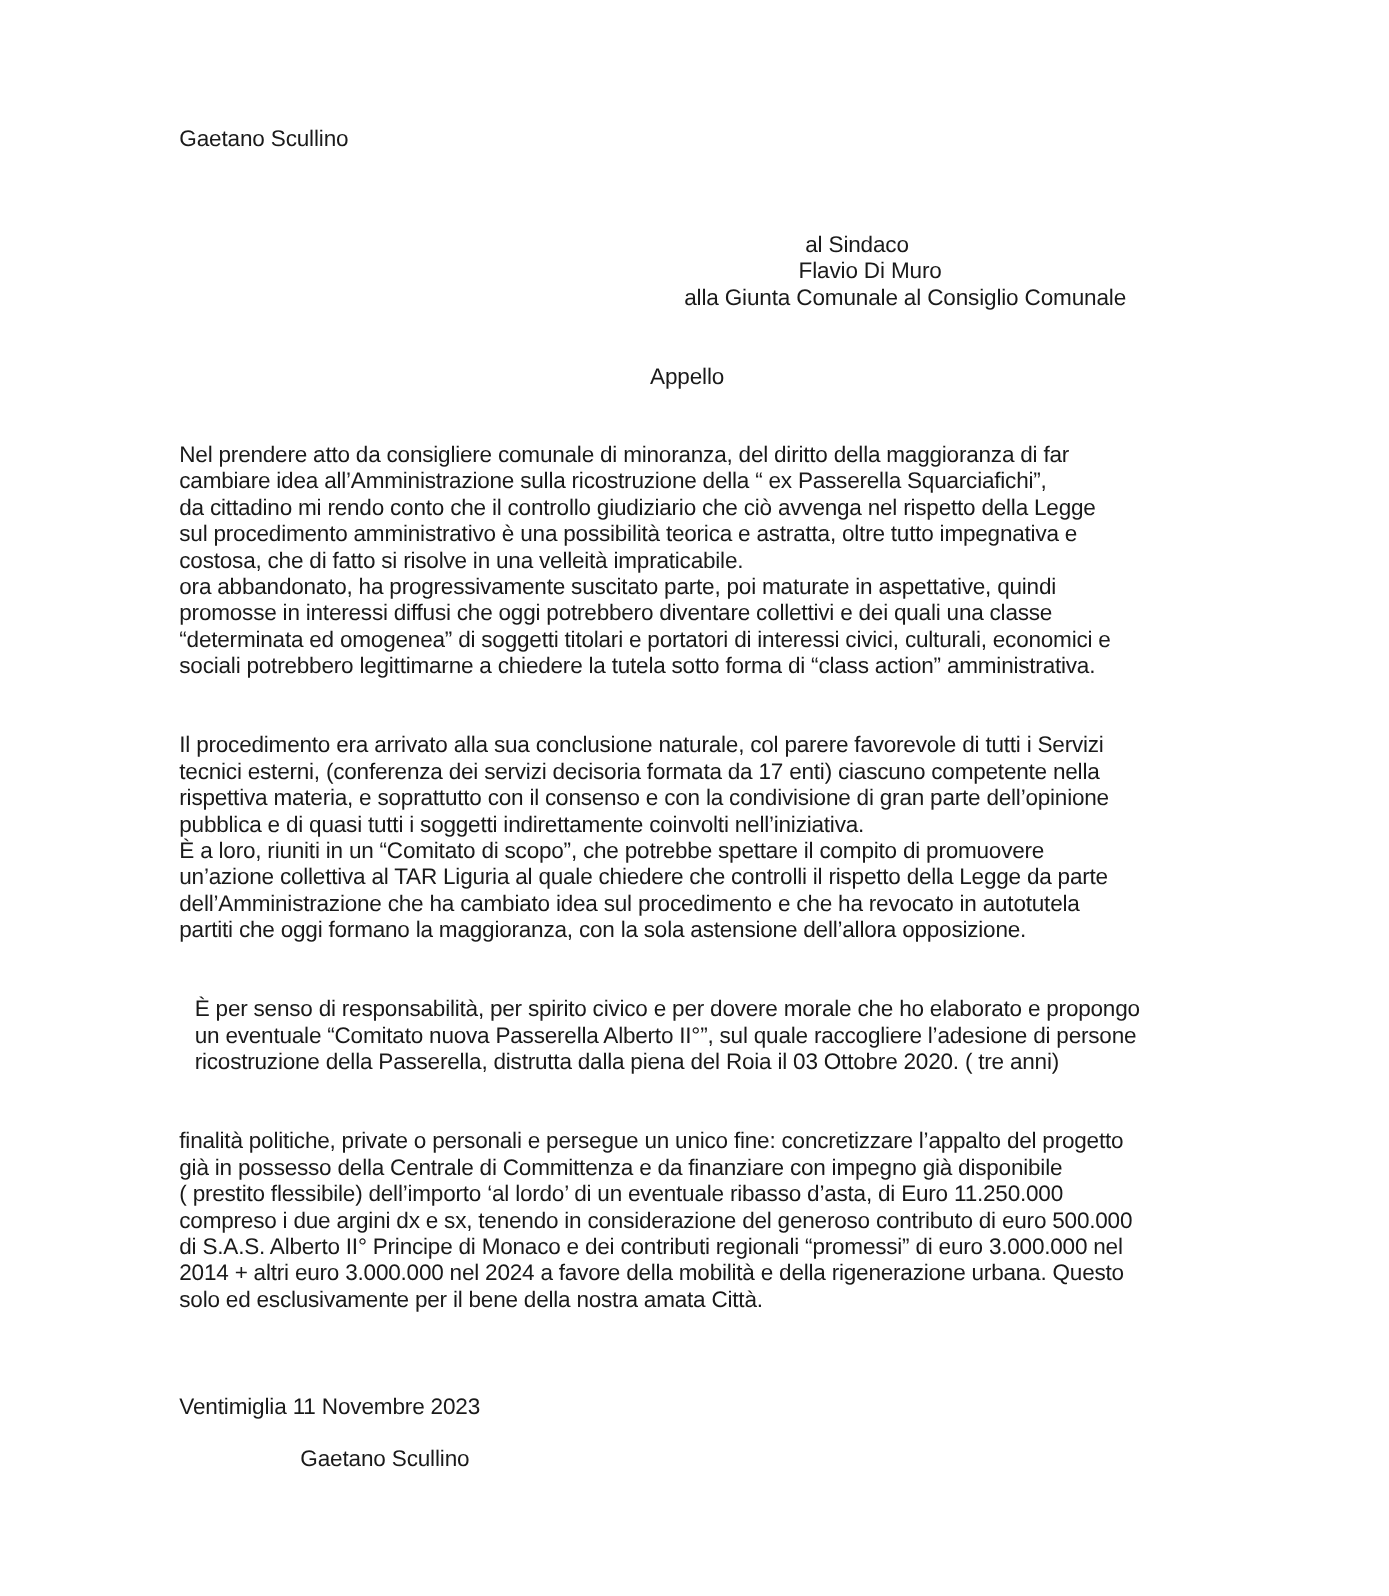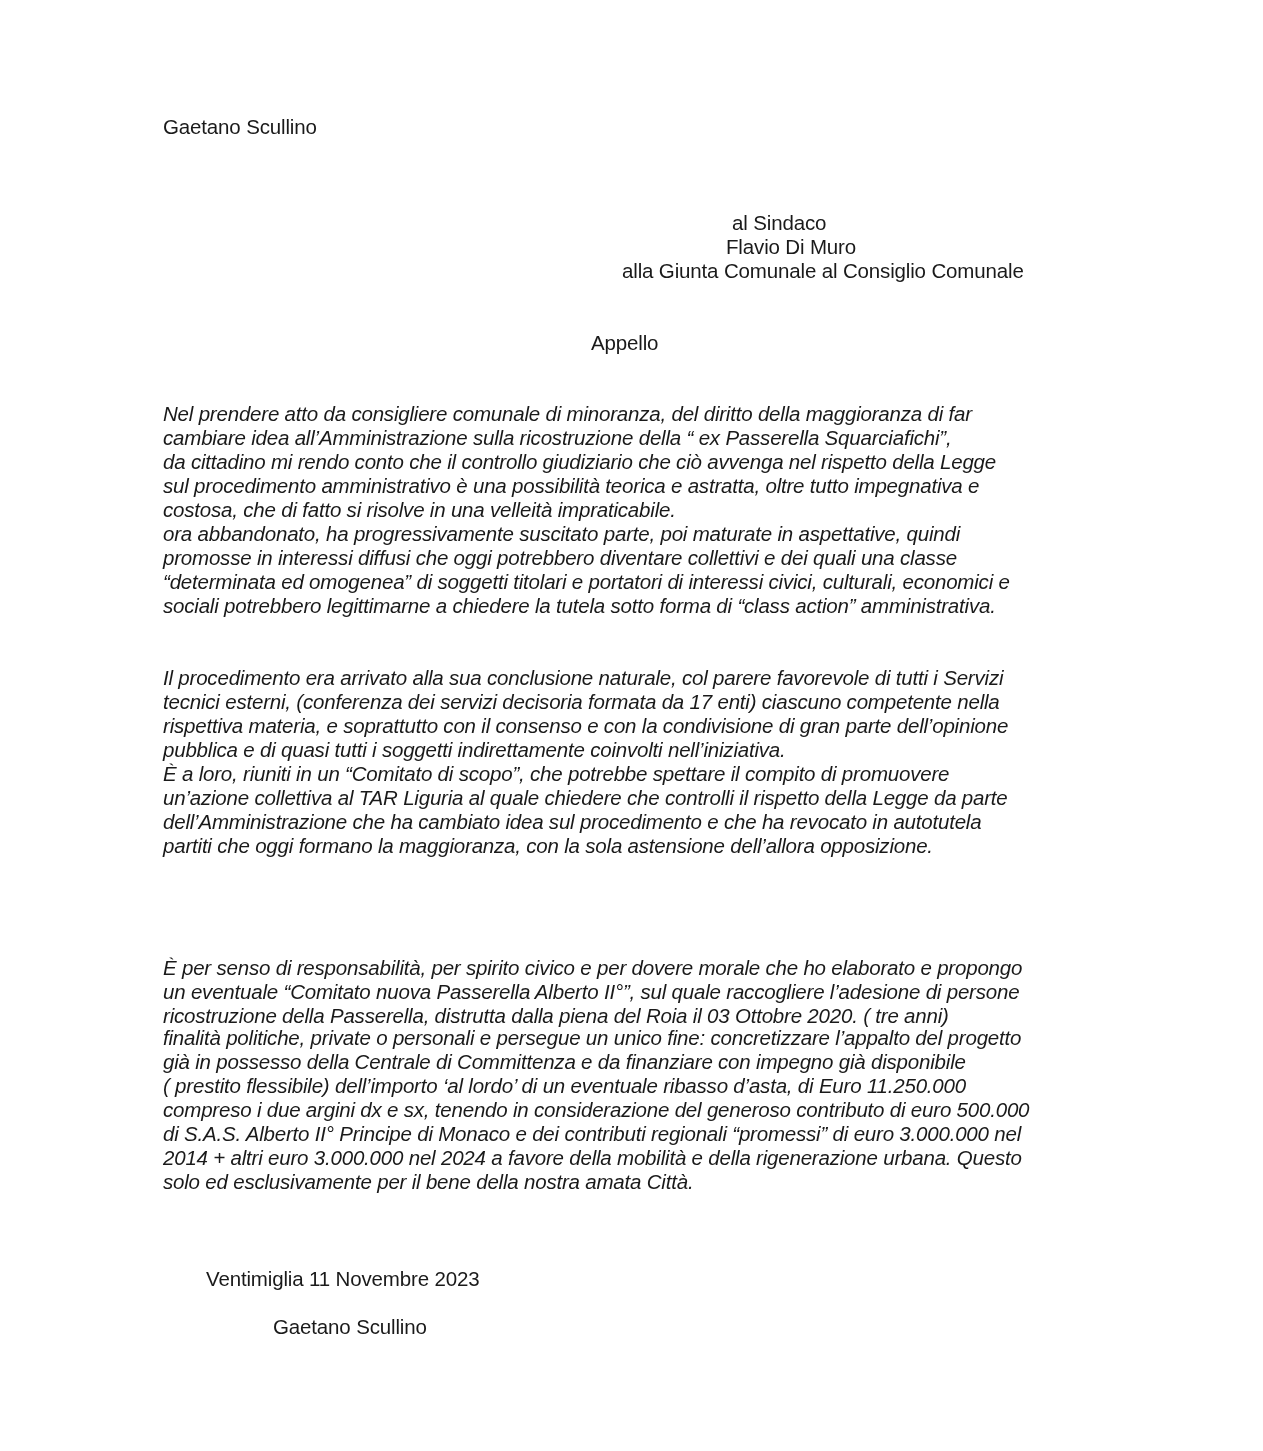--- a/index.html
+++ b/index.html
@@ -1,24 +1,24 @@
 <!DOCTYPE html>
 <html><head>
   <meta charset="utf-8">
   <style>
     html, body { margin: 0; padding: 0; background: #ffffff; }
     body { width: 1263px; height: 1451px; position: relative; overflow: hidden;
            font-family: "Liberation Sans", "DejaVu Sans", sans-serif; color: #1a1a1a; }
     .page { position: absolute; left: 0; top: 0; width: 1263px; height: 1451px; background: #fff; }
     .line { position: absolute; font-size: 20.5px; line-height: 24px; white-space: pre; letter-spacing: -0.15px; }
-    .body-block { position: absolute; left: 163px; width: 1000px; font-style: italic; }
+    .body-block { position: absolute; left: 163px; width: 1000px; }
     .body-block .ln { display: block; font-size: 20.5px; line-height: 24px; white-space: pre; letter-spacing: -0.2px; height: 24px; }
     .para1 { top: 402px; }
     .para2 { top: 666px; }
-    .para3 { top: 956px; }
+    .para3 { top: 906px; margin-left: 14px; }
     .para4 { top: 1026px; }
   </style>
 </head>
 <body>
 
 <div class="page">
 
   <div class="line" style="left:163px; top:115px;">Gaetano Scullino</div>
 
   <div>
@@ -61,16 +61,16 @@
   <div class="body-block para4">
     <span class="ln">finalità politiche, private o personali e persegue un unico fine: concretizzare l’appalto del progetto</span>
     <span class="ln">già in possesso della Centrale di Committenza e da finanziare con impegno già disponibile</span>
     <span class="ln">( prestito flessibile) dell’importo ‘al lordo’ di un eventuale ribasso d’asta, di Euro 11.250.000</span>
     <span class="ln">compreso i due argini dx e sx, tenendo in considerazione del generoso contributo di euro 500.000</span>
     <span class="ln">di S.A.S. Alberto II° Principe di Monaco e dei contributi regionali “promessi” di euro 3.000.000 nel</span>
     <span class="ln">2014 + altri euro 3.000.000 nel 2024 a favore della mobilità e della rigenerazione urbana. Questo</span>
     <span class="ln">solo ed esclusivamente per il bene della nostra amata Città.</span>
   </div>
 
-  <div class="line" style="left:163px; top:1267px;margin-left:43px;">Ventimiglia 11 Novembre 2023</div>
+  <div class="line" style="left:163px; top:1267px;">Ventimiglia 11 Novembre 2023</div>
   <div class="line" style="left:273px; top:1315px;">Gaetano Scullino</div>
 
 </div>
 
 </body></html>

